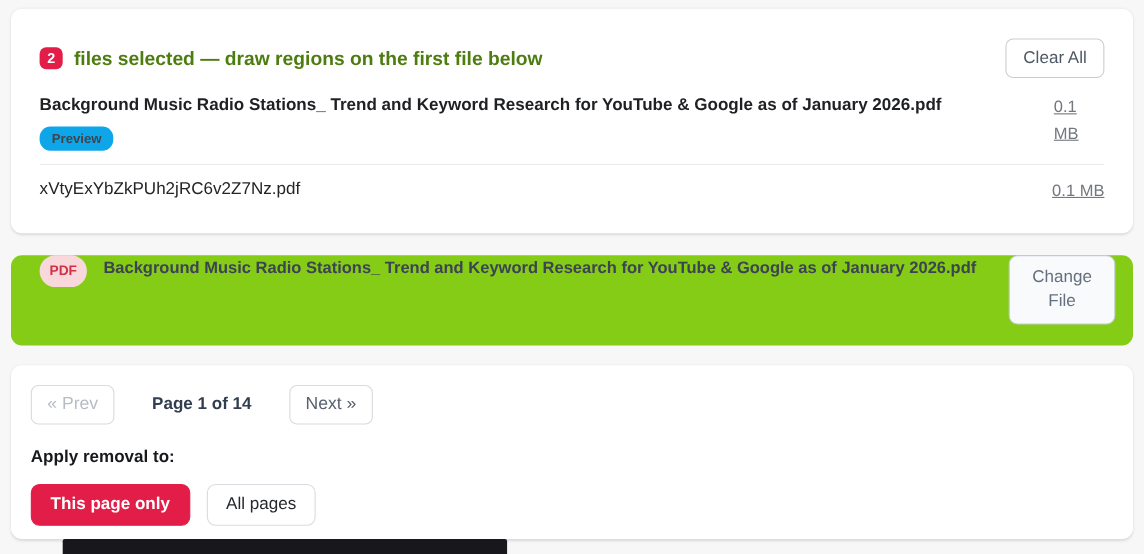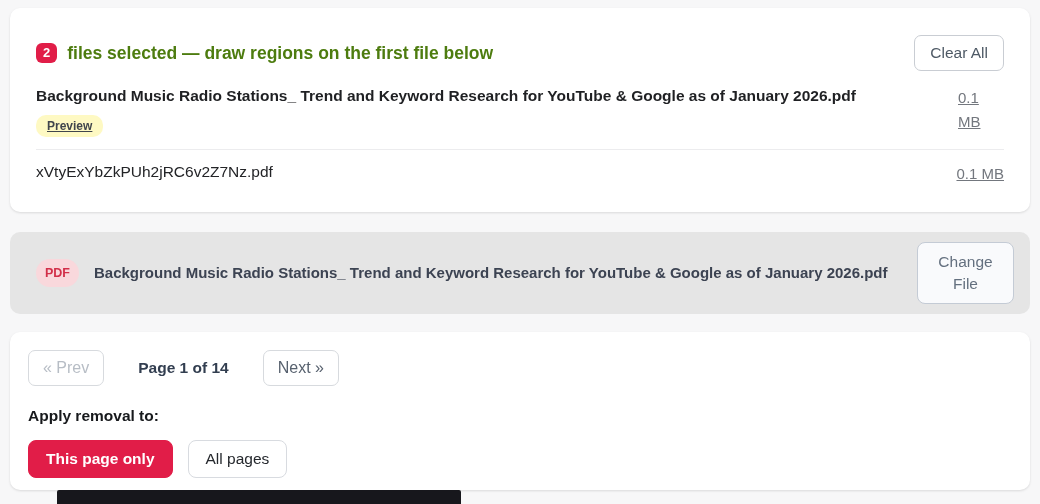--- a/index.html
+++ b/index.html
@@ -19,29 +19,29 @@
   .btn { font-family:inherit; cursor:pointer; }
   .clear-all { margin-left:auto; background:#fff; border:1px solid #c9cdd3; border-radius:7px;
                padding:8px 15px; font-size:15.5px; color:#4e5965; }
   .file-list { margin-top:15px; }
   .file-row { display:flex; align-items:flex-start; }
   .file-row.first { padding-bottom:12px; border-bottom:1px solid #ececee; }
   .file-row.second { padding-top:12px; }
   .file-main { flex:1; min-width:0; }
   .file-name { font-size:15.5px; color:#232427; line-height:1.35; }
   .file-name.bold { font-weight:700; color:#1f2023; }
-  .preview-badge { display:inline-block; margin-top:8px; background:#fef9c3; color:#40454c;
-                   font-size:12px; font-weight:700; padding:4px 11px; border-radius:10px; line-height:1.2;text-decoration:underline; }
+  .preview-badge { display:inline-block; margin-top:8px; background:#0ea5e9; color:#40454c;
+                   font-size:12px; font-weight:700; padding:4px 11px; border-radius:10px; line-height:1.2; }
   .file-size { margin-left:12px; font-size:15px; color:#73777e; line-height:1.6;text-decoration:underline; }
   .file-size.narrow { width:46px; }
   .file-size.nowrap { white-space:nowrap; }
 
   
-  .active-file-card { top:232px; height:82px; background:#e5e5e5; box-shadow:none;
-                      display:flex; align-items:center; padding:0 16px 0 26px; }
+  .active-file-card { top:232px; height:82px; background:#84cc16; box-shadow:none;
+                      display:flex; align-items:flex-start; padding:0 16px 0 26px; }
   .pdf-badge { background:#f9d8dc; color:#d22f49; font-weight:700; font-size:12.5px;
                padding:8px 9px; border-radius:15px; margin-right:15px; flex-shrink:0; line-height:1; }
   .active-file-name { font-size:15px; font-weight:700; color:#3c4352; line-height:1.55; max-width:795px; }
   .change-file { margin-left:auto; width:97px; min-height:62px; background:#f9fafc;
                  border:1px solid #c4cbd5; border-radius:8px; color:#64707f;
                  font-size:15.5px; line-height:1.45; padding:8px 10px; text-align:center; }
 
   
   .controls-card { top:332px; height:158px; padding:18px 18px 0 18px; }
   .pagination { display:flex; align-items:center; }

